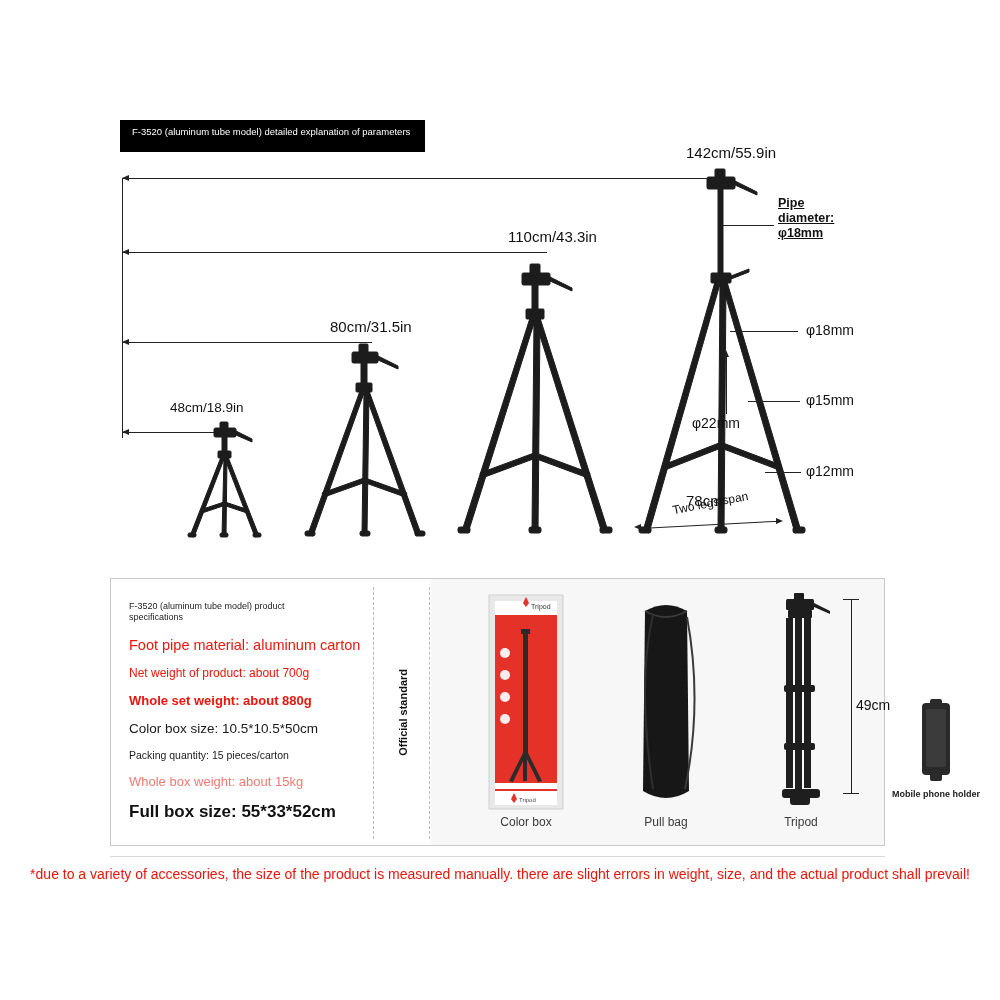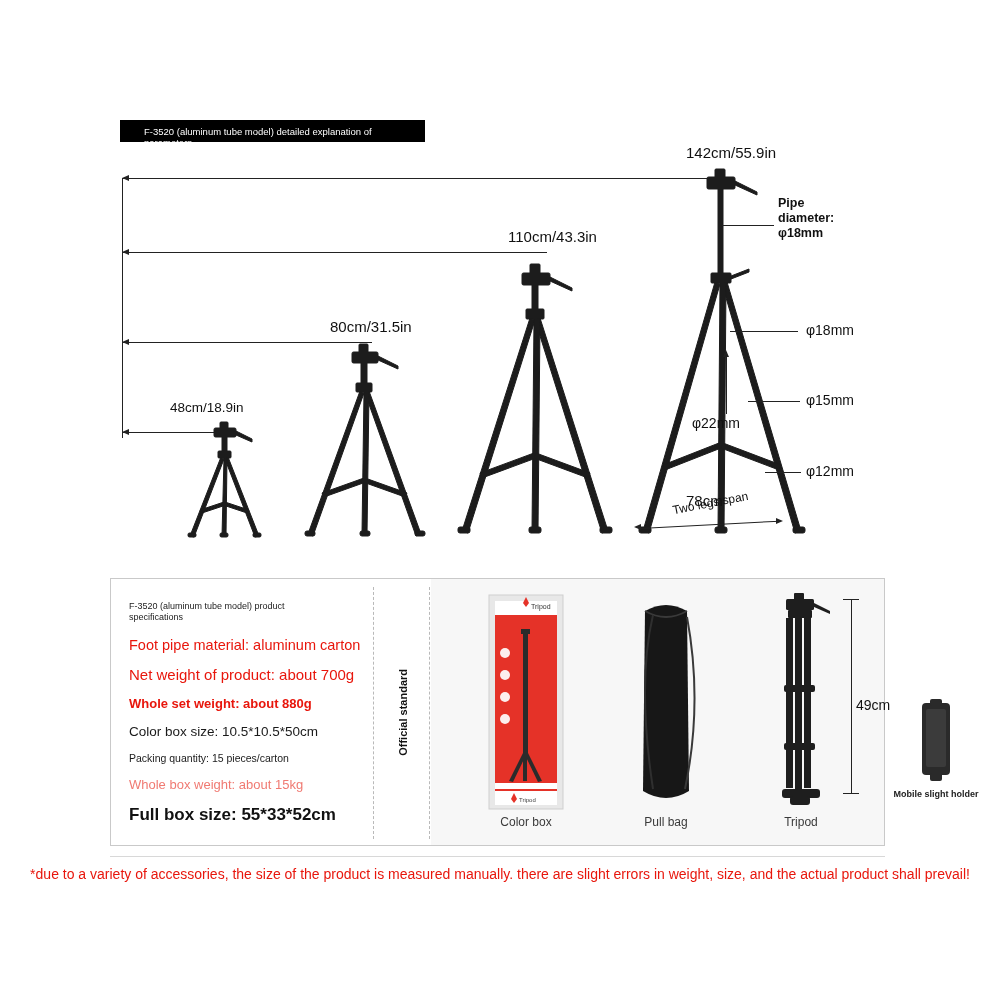--- a/index.html
+++ b/index.html
@@ -21,26 +21,26 @@
     height: 1000px;
     background: #fff;
   }
 
   
   .title-banner {
     position: absolute;
     left: 120px;
     top: 120px;
     width: 305px;
-    height: 22px;
+    height: 32px;
     background: #000;
     color: #fff;
     font-size: 9.5px;
     line-height: 11px;
-    padding: 6px 24px;
+    padding: 6px 12px;
     box-sizing: border-box;
   }
 
   
   .diagram {
     position: absolute;
     left: 0; top: 0;
     width: 1000px;
     height: 575px;
   }
@@ -60,20 +60,21 @@
     color: #111;
     white-space: nowrap;
   }
   .pipe-diameter {
     position: absolute;
     font-size: 12.5px;
     font-weight: bold;
     color: #111;
     line-height: 15px;
     white-space: nowrap;
+    text-decoration: underline;
   }
   .span-label {
     position: absolute;
     font-size: 12px;
     color: #111;
     transform: rotate(-11deg);
     white-space: nowrap;
   }
   .span-value {
     position: absolute;
@@ -150,21 +151,21 @@
     color: #222;
     line-height: 11px;
     margin-bottom: 14px;
     width: 210px;
   }
   .spec-line {
     margin: 0 0 13px 0;
     white-space: nowrap;
   }
   .sl-1 { font-size: 14.5px; color: #e8160c; }
-  .sl-2 { font-size: 15px; color: #e8160c; }
+  .sl-2 { font-size: 12px; color: #e8160c; }
   .sl-3 { font-size: 13px; color: #e8160c; font-weight: bold; }
   .sl-4 { font-size: 13.5px; color: #1a1a1a; }
   .sl-5 { font-size: 10.5px; color: #1a1a1a; }
   .sl-6 { font-size: 13px; color: #f07a72; }
   .sl-7 { font-size: 17px; color: #111; font-weight: bold; }
 
   .divider-dashed {
     position: absolute;
     top: 8px;
     width: 0;
@@ -467,21 +468,21 @@
       <div class="hline" style="left:412px; top:20px; width:16px;"></div>
       <div class="hline" style="left:412px; top:214px; width:16px;"></div>
 
       <div class="prod" style="left:450px; top:120px; width:110px;">
         <svg width="40" height="86" viewBox="0 0 40 86" style="display:block;margin:0 auto;">
           <rect x="6" y="4" width="28" height="72" rx="4" fill="#2a2a2a"></rect>
           <rect x="10" y="10" width="20" height="58" rx="2" fill="#3b3b3b"></rect>
           <rect x="14" y="0" width="12" height="7" rx="2" fill="#2a2a2a"></rect>
           <rect x="14" y="74" width="12" height="8" rx="2" fill="#2a2a2a"></rect>
         </svg>
-        <div class="prod-caption small">Mobile slight holder</div>
+        <div class="prod-caption small">Mobile phone holder</div>
       </div>
 
     </div>
   </div>
 
   <div class="rule"></div>
   <div class="footnote">*due to a variety of accessories, the size of the product is measured manually. there are slight errors in weight, size, and the actual product shall prevail!</div>
 
 </div>
 

